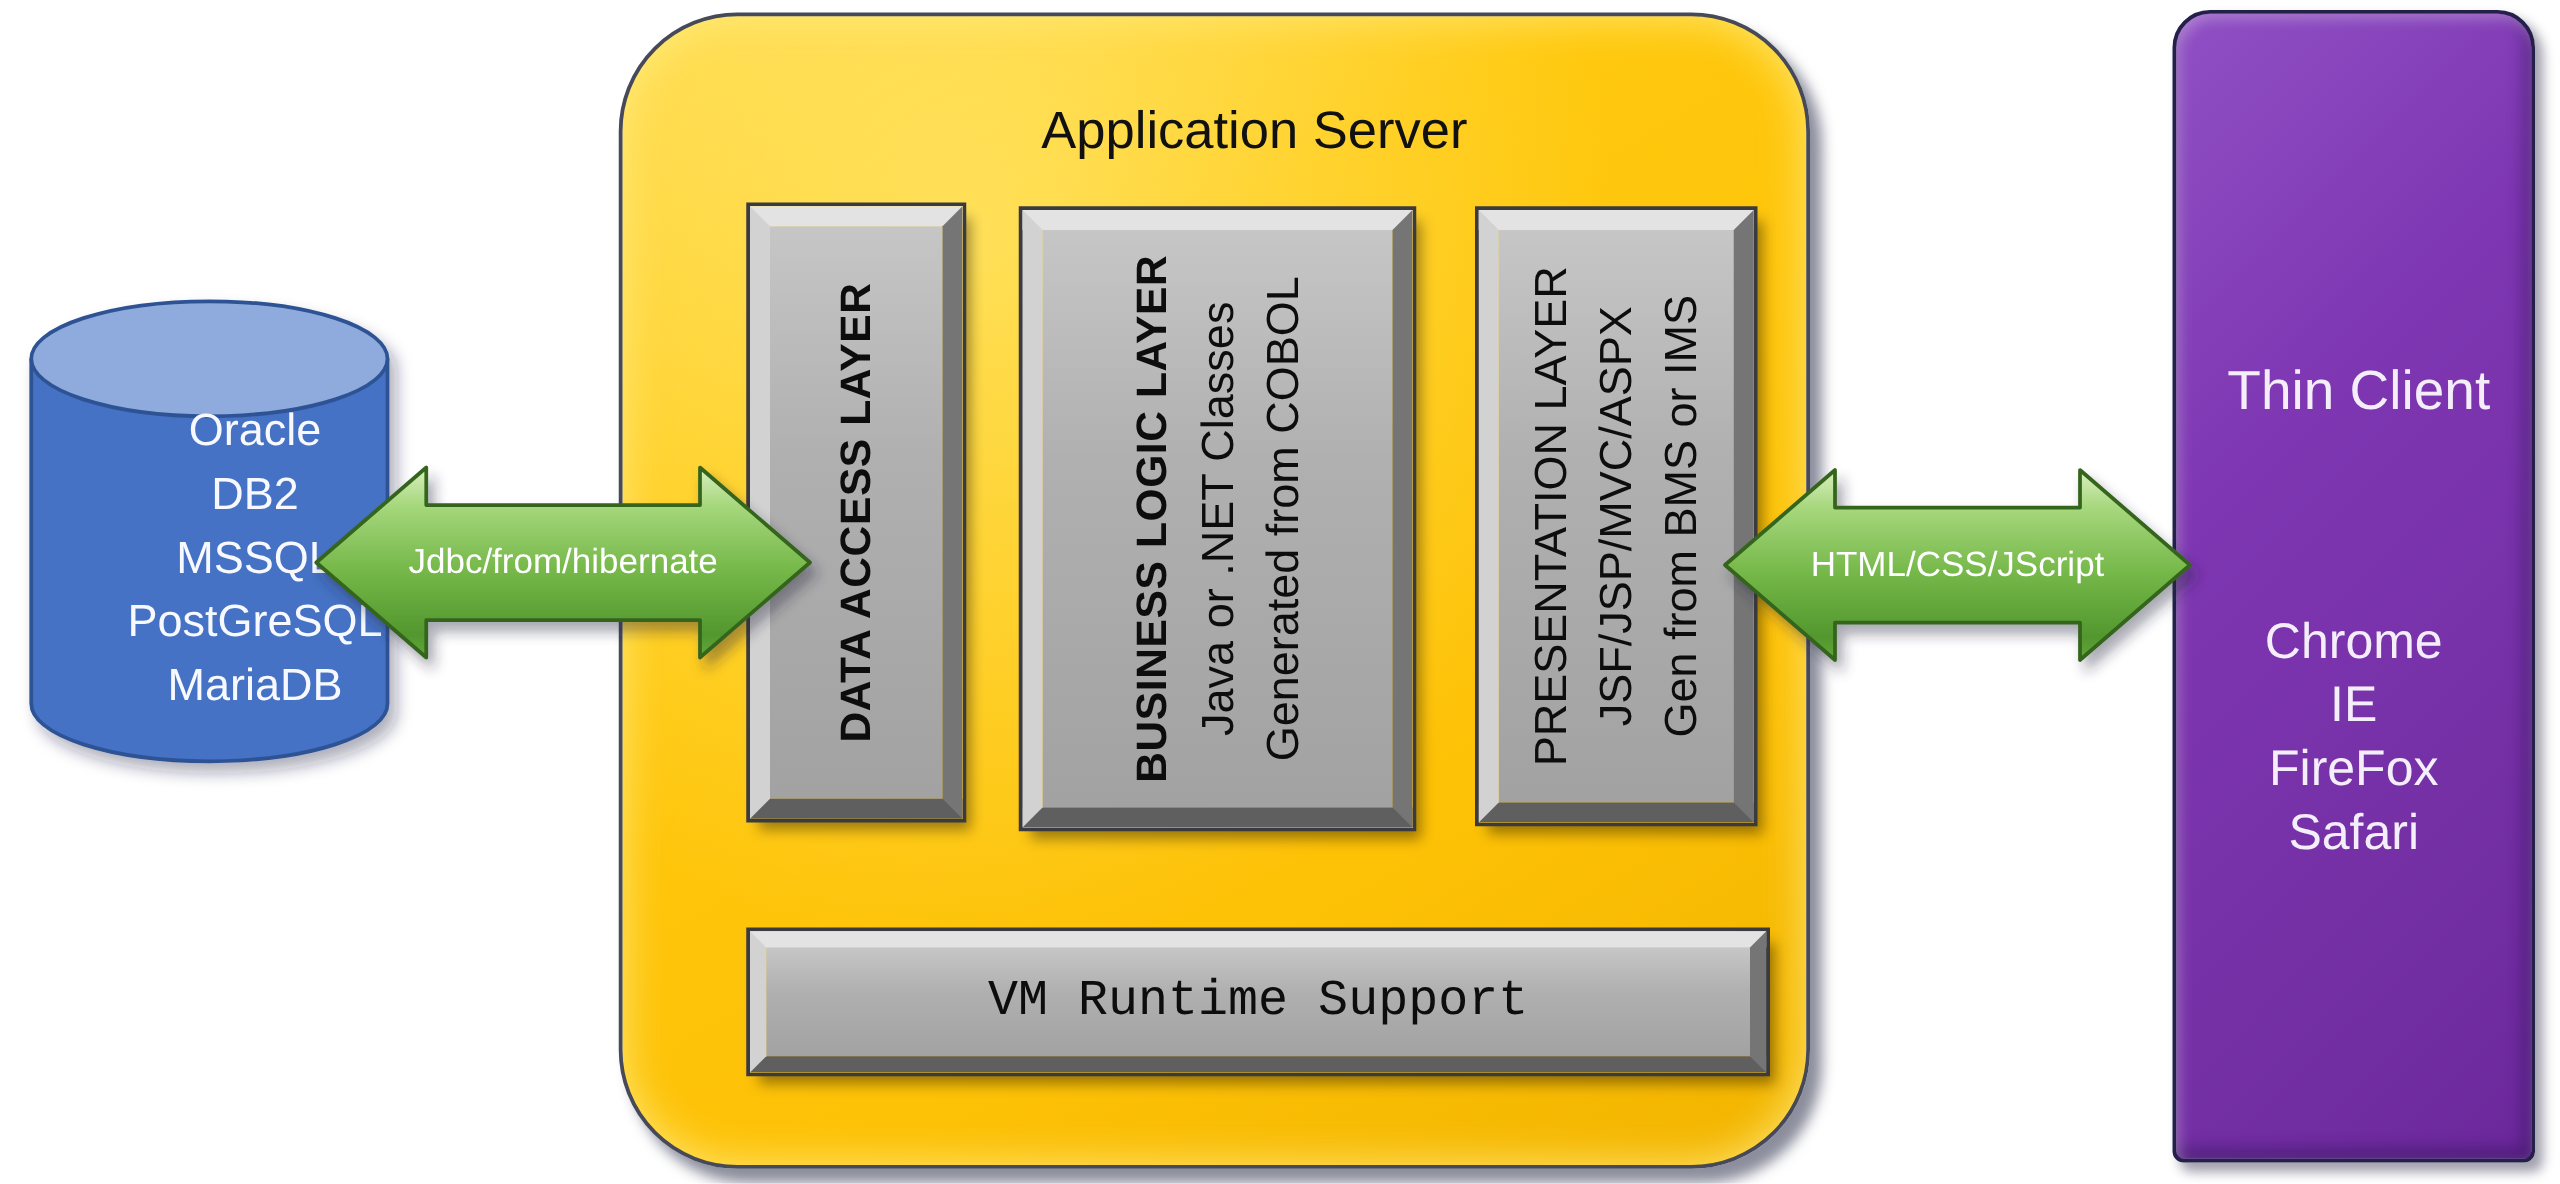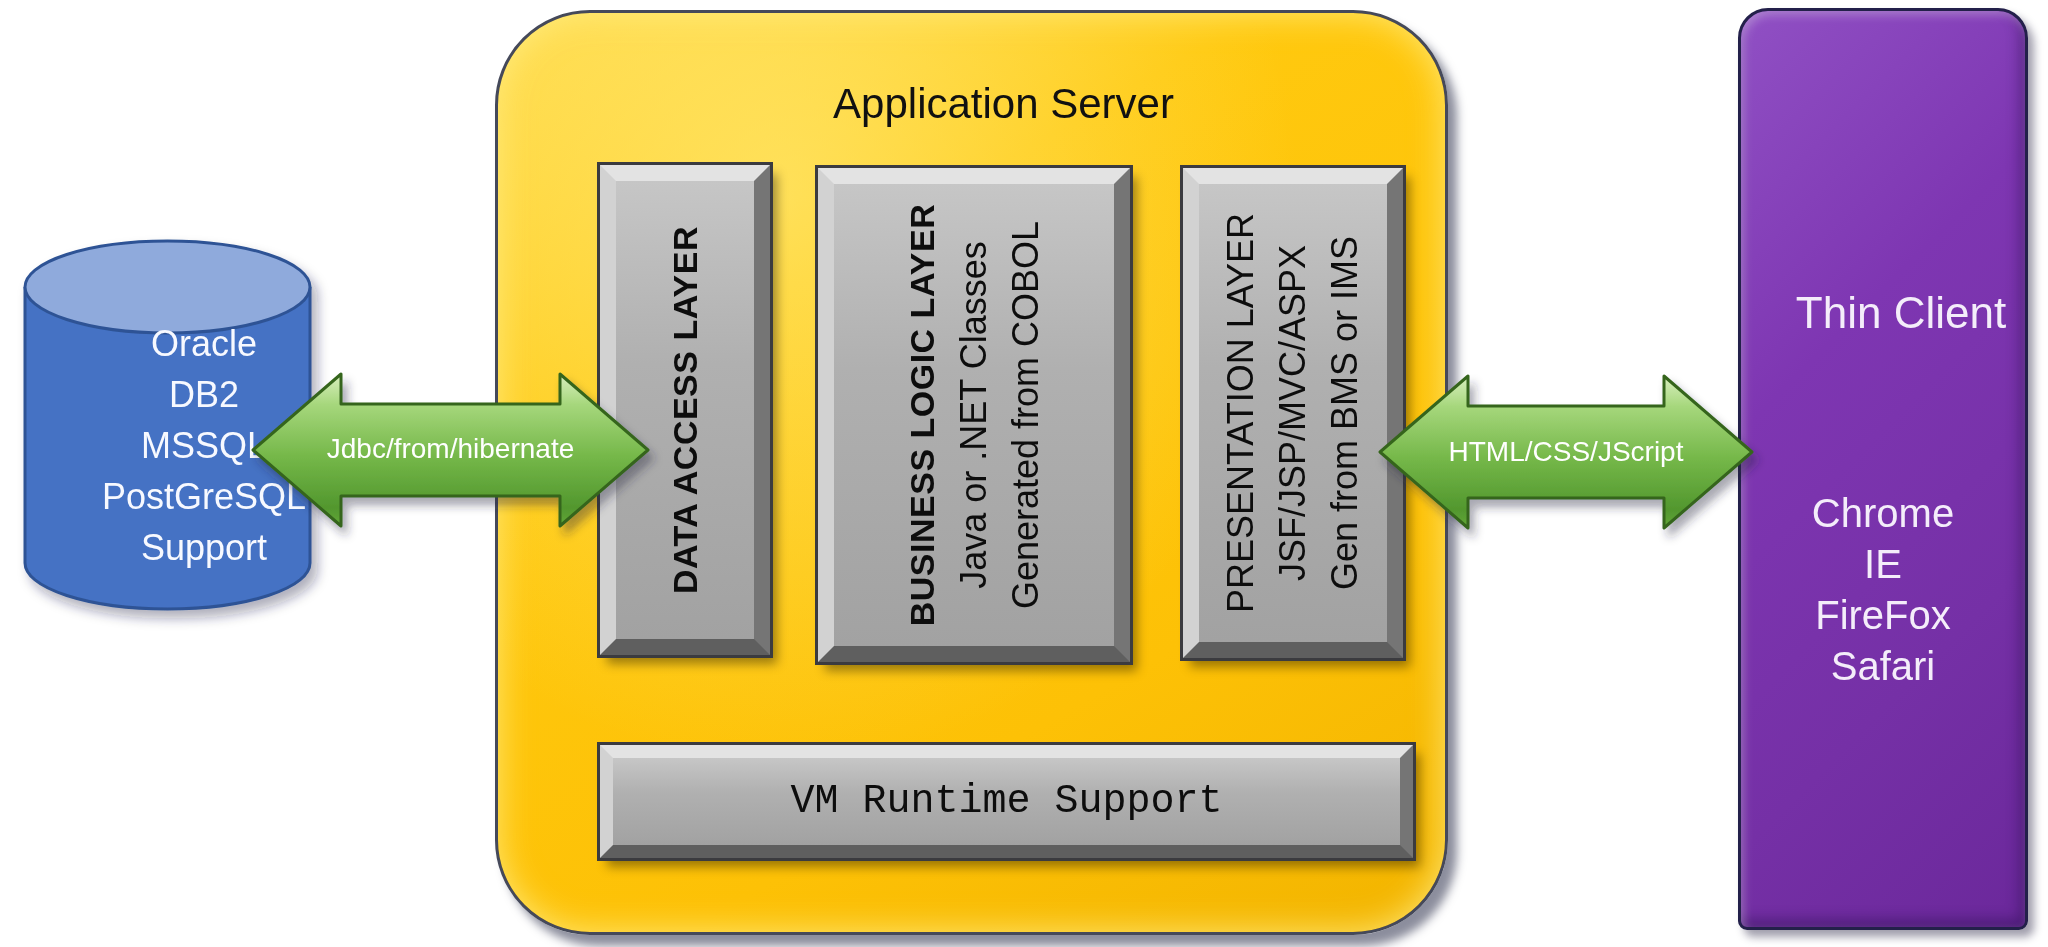--- a/index.html
+++ b/index.html
@@ -64,21 +64,21 @@
   .client {
     position:absolute; left:1738px; top:8px; width:290px; height:922px; z-index:2;
     box-sizing:border-box; border-radius:30px 30px 9px 9px;
     background:linear-gradient(135deg, #9050c4 0%, #7e36b2 35%, #7530a6 70%, #6b289b 100%);
     border:3px solid #23204a;
     box-shadow: 6px 7px 9px rgba(20,15,50,0.40),
                 inset 3px 4px 10px rgba(255,255,255,0.30),
                 inset -5px -7px 14px rgba(35,10,70,0.45);
   }
   .client-title {
-    position:absolute; left:18px; top:276px; width:100%; text-align:center;
+    position:absolute; left:4px; top:276px; width:100%; text-align:center;
     font-size:44px; line-height:52px; color:#f4edfa;
   }
   .client-browsers {
     position:absolute; left:0; top:452px; width:100%; text-align:center;
     font-size:40px; line-height:51px; color:#f4edfa;margin-top:25px;
   }
 
   
   .arrow-label {
     position:absolute; z-index:6; text-align:center; color:#ffffff;
@@ -102,21 +102,21 @@
       <path d="M25,287 V563 a142.5,46 0 0 0 285,0 V287" fill="#4472C4" stroke="#2E5395" stroke-width="3"></path>
       <ellipse cx="167.5" cy="287" rx="142.5" ry="46" fill="#8FAADC" stroke="#2E5395" stroke-width="3"></ellipse>
     </g>
   </svg>
 
   <div class="db-text">
     <div>Oracle</div>
     <div>DB2</div>
     <div>MSSQL</div>
     <div>PostGreSQL</div>
-    <div>Support</div>
+    <div>MariaDB</div>
   </div>
 
   <div class="app-server"></div>
   <div class="app-title">Application Server</div>
 
   <div class="bevel layer-1">
     <div class="vtext vtitle">DATA ACCESS LAYER</div>
   </div>
 
   <div class="bevel layer-2">

